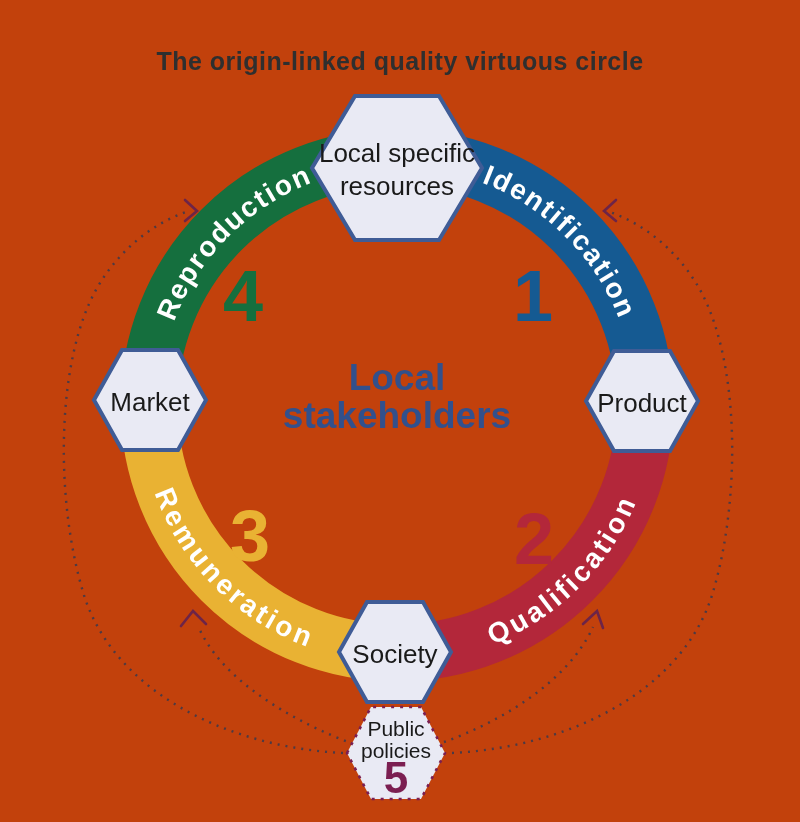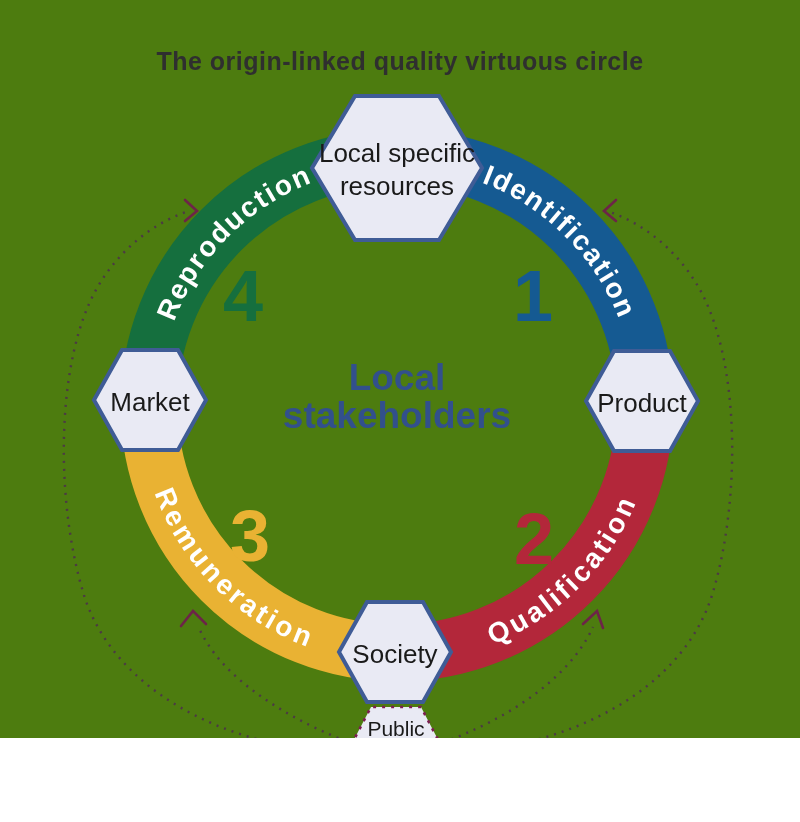--- a/index.html
+++ b/index.html
@@ -1,16 +1,16 @@
 <!DOCTYPE html>
 <html><head>
 <meta charset="utf-8">
 <style>
   html,body{margin:0;padding:0;background:#ffffff;}
-  .page{width:800px;height:738px;position:relative;background:#4d7c0f;overflow:hidden;
+  .page{width:800px;height:822px;position:relative;background:#c2410c;overflow:hidden;
         font-family:"Liberation Sans", sans-serif;}
   svg{display:block;}
   text{font-family:"Liberation Sans", sans-serif;}
   .title-text{font-size:25px;font-weight:bold;letter-spacing:.5px;}
   .arc-label{font-size:28px;font-weight:bold;fill:#ffffff;letter-spacing:2.5px;}
   .stage-number{font-size:72px;font-weight:bold;}
   .stage-number-small{font-size:44px;font-weight:bold;}
   .hex{stroke-width:4;}
   .hex-dashed{stroke-width:2.6;stroke-dasharray:3 6;}
   .hex-label{font-size:26px;fill:#1a1a1a;}

